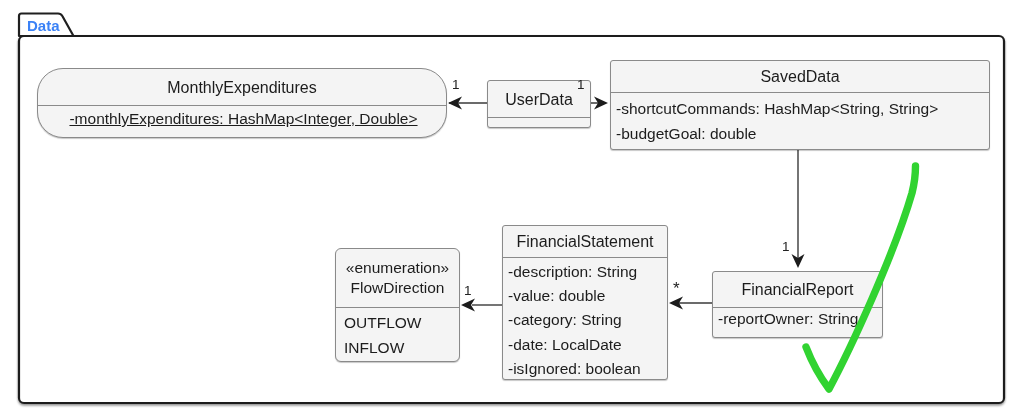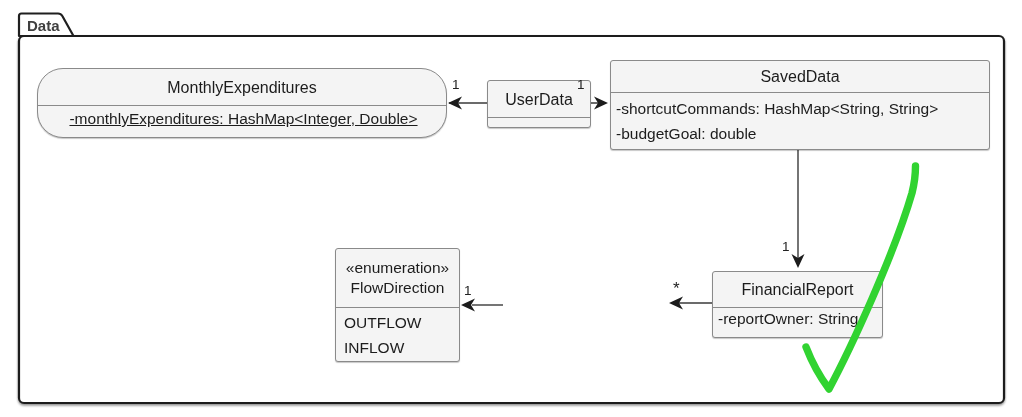--- a/index.html
+++ b/index.html
@@ -3,21 +3,21 @@
 <meta charset="utf-8">
 <style>
   html,body{margin:0;padding:0;background:#ffffff;}
   .canvas{
     position:relative;width:1022px;height:417px;background:#ffffff;
     font-family:"Liberation Sans","DejaVu Sans",sans-serif;color:#1c1c1c;overflow:hidden;
   }
   svg.layer{position:absolute;left:0;top:0;width:1022px;height:417px;}
   svg.overlay{position:absolute;left:0;top:0;width:1022px;height:417px;pointer-events:none;}
   .pkg-label{
-    position:absolute;left:27px;top:17px;font-size:15px;font-weight:bold;color:#404040;
+    position:absolute;left:27px;top:17px;font-size:15px;font-weight:bold;color:#3b82f6;
   }
   .uml-class{
     position:absolute;box-sizing:border-box;display:flex;flex-direction:column;
     background:#f4f4f4;border:1px solid #8a8a8a;border-radius:3px;
     box-shadow:0 1px 1px rgba(0,0,0,0.22);
   }
   .uml-title{
     display:flex;flex-direction:column;align-items:center;justify-content:center;
     font-size:16px;line-height:19px;white-space:nowrap;
   }
@@ -77,22 +77,32 @@
   </div>
 
   <div class="uml-class" style="left:610px;top:60px;width:380px;height:90px;">
     <div class="uml-title" style="height:31px;">SavedData</div>
     <div class="uml-attrs" style="line-height:25px;">
       <div class="uml-attr">-shortcutCommands: HashMap&lt;String, String&gt;</div>
       <div class="uml-attr">-budgetGoal: double</div>
     </div>
   </div>
 
+  <div class="uml-class" style="left:502px;top:225px;width:166px;height:155px;">
+    <div class="uml-title" style="height:31px;">FinancialStatement</div>
+    <div class="uml-attrs" style="line-height:24.2px;padding-top:2px;">
+      <div class="uml-attr">-description: String</div>
+      <div class="uml-attr">-value: double</div>
+      <div class="uml-attr">-category: String</div>
+      <div class="uml-attr">-date: LocalDate</div>
+      <div class="uml-attr">-isIgnored: boolean</div>
+    </div>
+  </div>
 
-  <div class="uml-class" style="left:335px;top:248px;width:125px;height:114px;">
+  <div class="uml-class" style="left:335px;top:248px;width:125px;height:114px;border-radius:6px;">
     <div class="uml-title" style="height:58px;font-size:15.5px;line-height:20px;">
       <div>«enumeration»</div>
       <div>FlowDirection</div>
     </div>
     <div class="uml-attrs" style="line-height:24.5px;padding-left:8px;">
       <div class="uml-attr">OUTFLOW</div>
       <div class="uml-attr">INFLOW</div>
     </div>
   </div>
 

